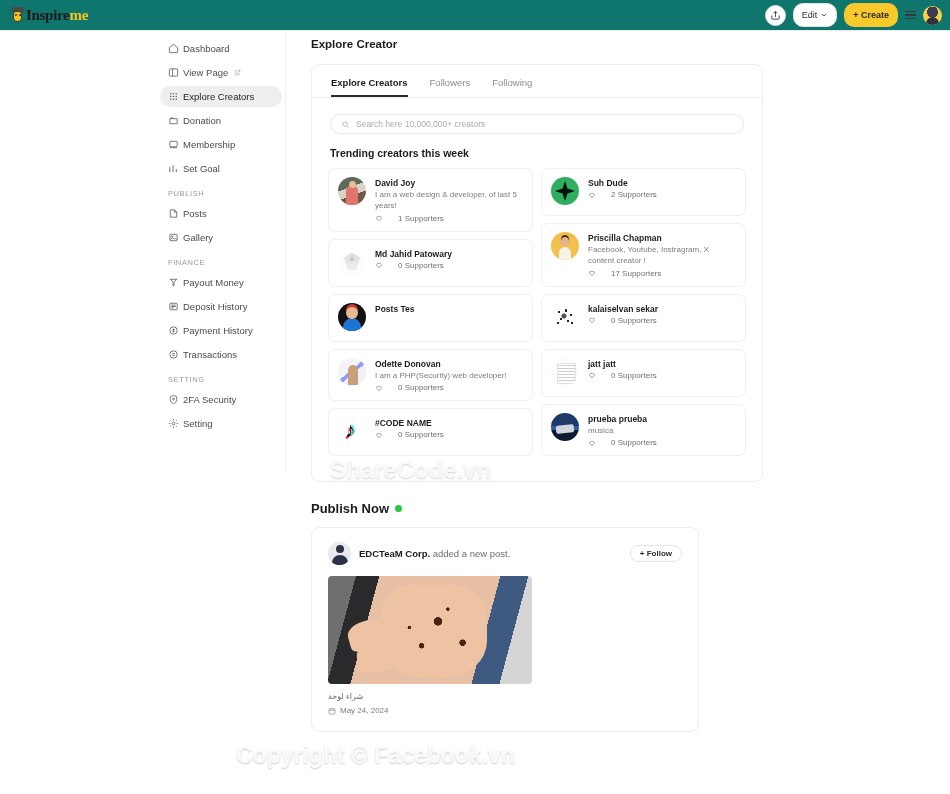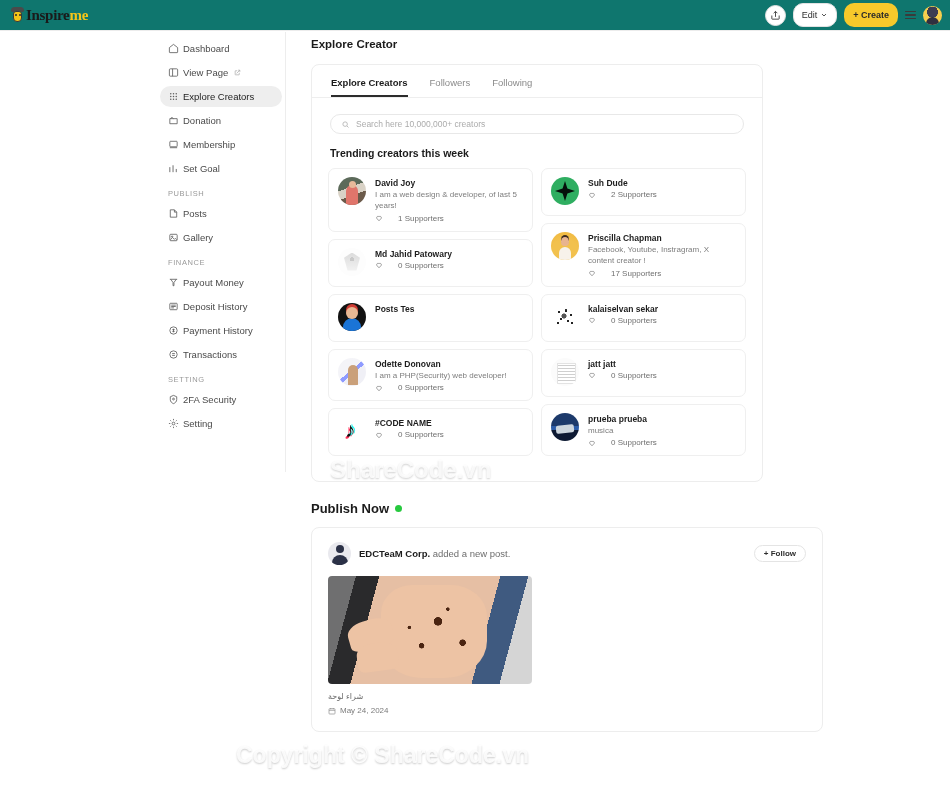--- a/index.html
+++ b/index.html
@@ -186,21 +186,21 @@
 
   
   .publish-head {
     display: flex; align-items: center; gap: 6px;
     font-size: 13px; font-weight: 700; color: #1b1b1b;
     margin: 19px 0 11px 0;
   }
   .green-dot { width: 7px; height: 7px; border-radius: 50%; background: #27c93f; }
   .post-card {
     background: #fff; border: 1px solid #ededed; border-radius: 8px;
-    width: 512px; padding: 14px 16px 16px 16px;
+    width: 388px; padding: 14px 16px 16px 16px;
   }
   .post-head { display: flex; align-items: center; gap: 8px; }
   .post-avatar {
     width: 23px; height: 23px; border-radius: 50%; background: #e9e9ee;
     position: relative; overflow: hidden; flex: 0 0 23px;
   }
   .post-avatar::before { content:""; position:absolute; left:7.5px; top:3px; width:8px; height:8px; background:#2b3147; border-radius:50%; }
   .post-avatar::after { content:""; position:absolute; left:3.5px; top:13px; width:16px; height:12px; background:#2b3147; border-radius:8px 8px 0 0; }
   .post-author { font-size: 9.5px; color: #6d6d6d; }
   .post-author b { color: #1c1c1c; font-weight: 700; }
@@ -670,13 +670,13 @@
     </div>
   </div>
 </div>
 
 <div class="wm wm-brand">
   <span class="leaf"></span>
   <span class="g">SHARE</span>
     <span class="d">CODE.vn</span>
 </div>
 <div class="wm wm-center">ShareCode.vn</div>
-<div class="wm wm-copy">Copyright © ShareCode.vn</div>
+<div class="wm wm-copy">Copyright © Facebook.vn</div>
 
 </body></html>

